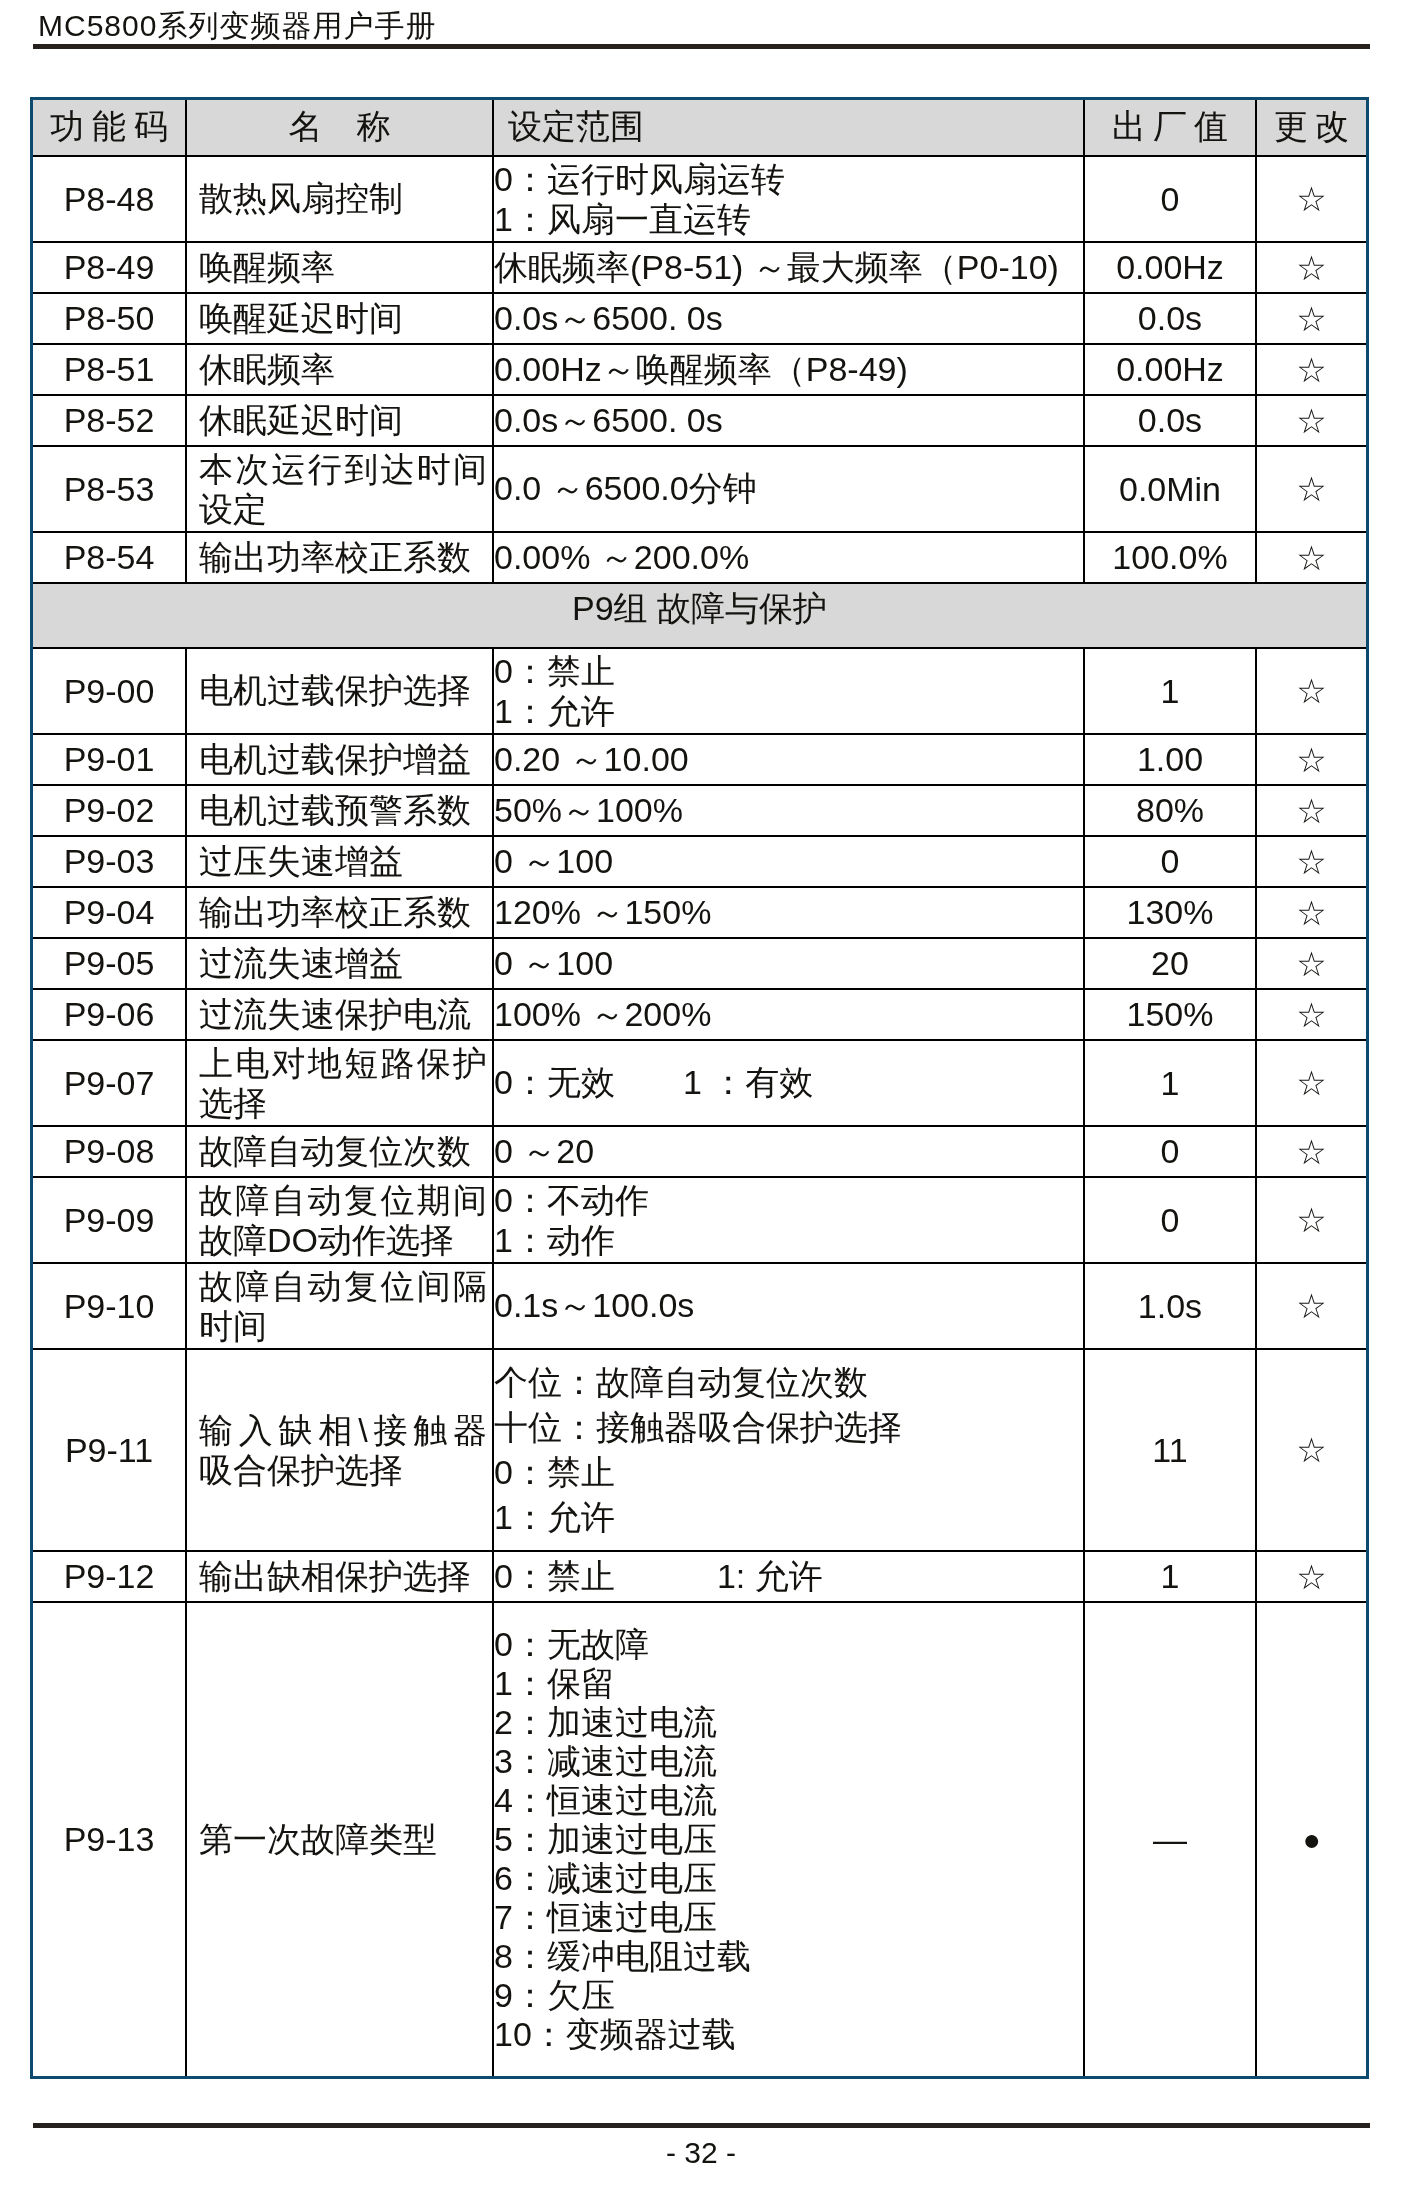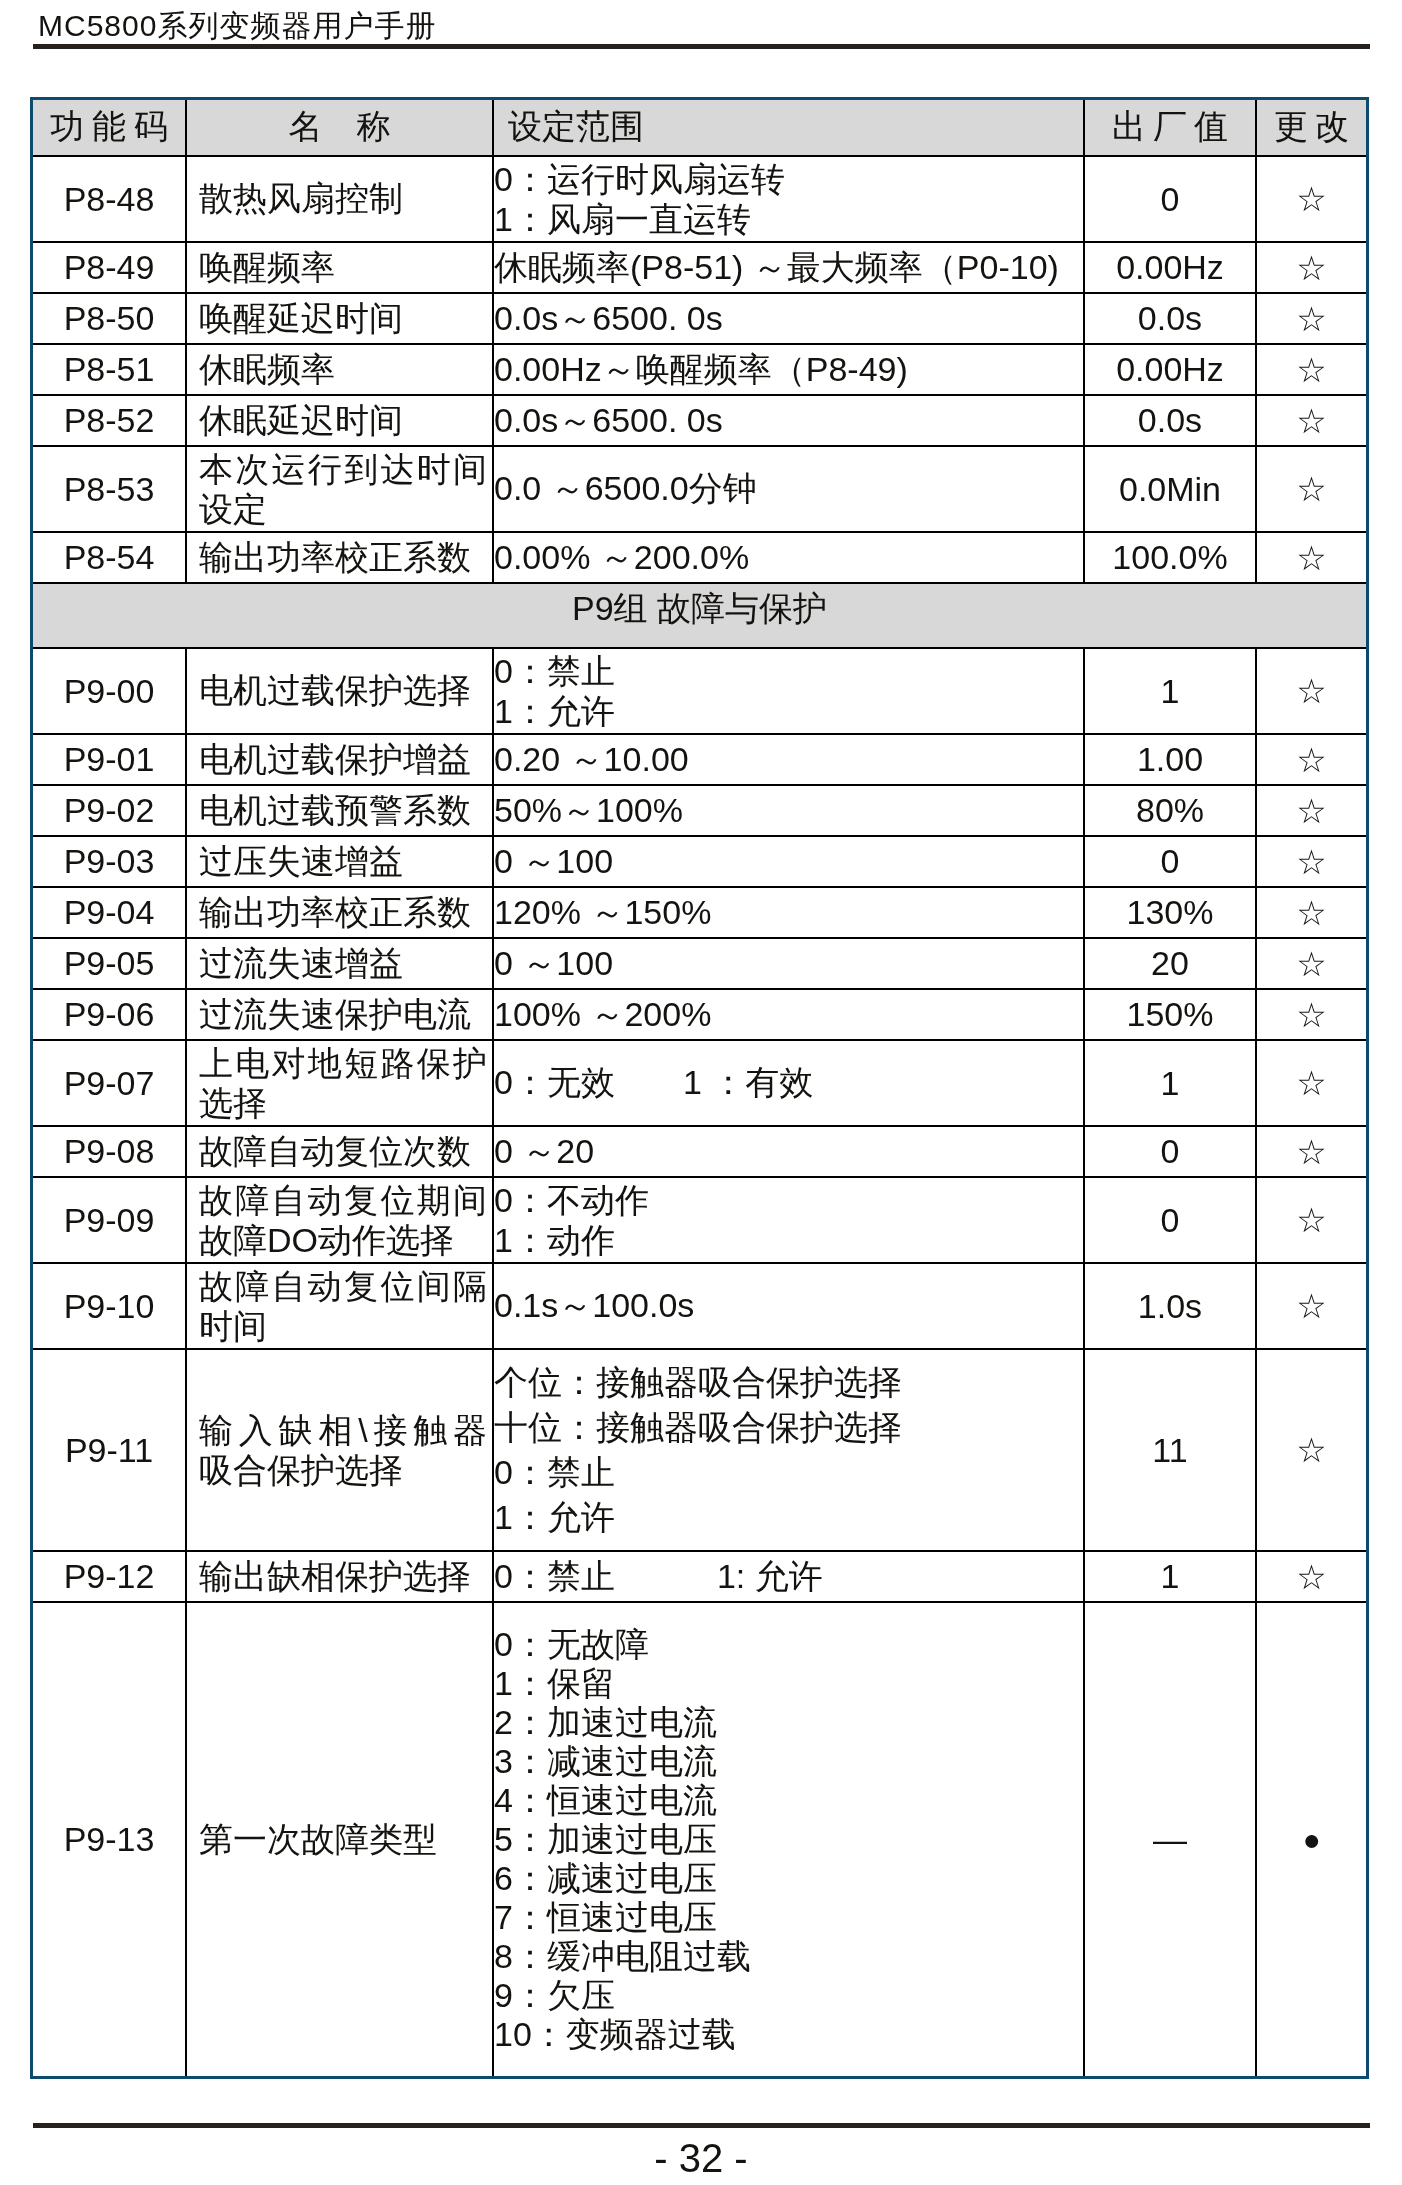--- a/index.html
+++ b/index.html
@@ -52,21 +52,21 @@
   .r-11 .c-range .ln { line-height:45px; }
   .r-13 .c-range .ln { line-height:39px; }
   .sec-label { text-align:center; line-height:49px; font-size:34px; }
   .star { font-size:34px; }
   .dot { font-size:30px; }
   .footer-rule {
     position:absolute; left:33px; top:2123px; width:1337px; height:5px; background:#26211d;
   }
   .page-num {
     position:absolute; left:0; top:2136px; width:100%;
-    text-align:center; font-size:40px;
+    text-align:center; font-size:30px;
   }
 </style>
 </head>
 <body>
 
 <div class="page">
 
   <div class="doc-title">MC5800系列变频器用户手册</div>
   <div class="title-rule"></div>
 
@@ -266,21 +266,21 @@
     <div class="tr r-11">
       <div class="td c-code">P9-11</div>
       <div class="td c-name">
           <div class="lines nlines">
             <div class="ln">输入缺相\接触器</div>
             <div class="ln">吸合保护选择</div>
           </div>
         </div>
       <div class="td c-range">
           <div class="lines">
-            <div class="ln">个位：接触器吸合保护选择</div>
+            <div class="ln">个位：故障自动复位次数</div>
             <div class="ln">十位：接触器吸合保护选择</div>
             <div class="ln">0：禁止</div>
             <div class="ln">1：允许</div>
           </div>
         </div>
       <div class="td c-def">11</div>
       <div class="td c-chg star">☆</div>
     </div>
 
     <div class="tr r-s">

